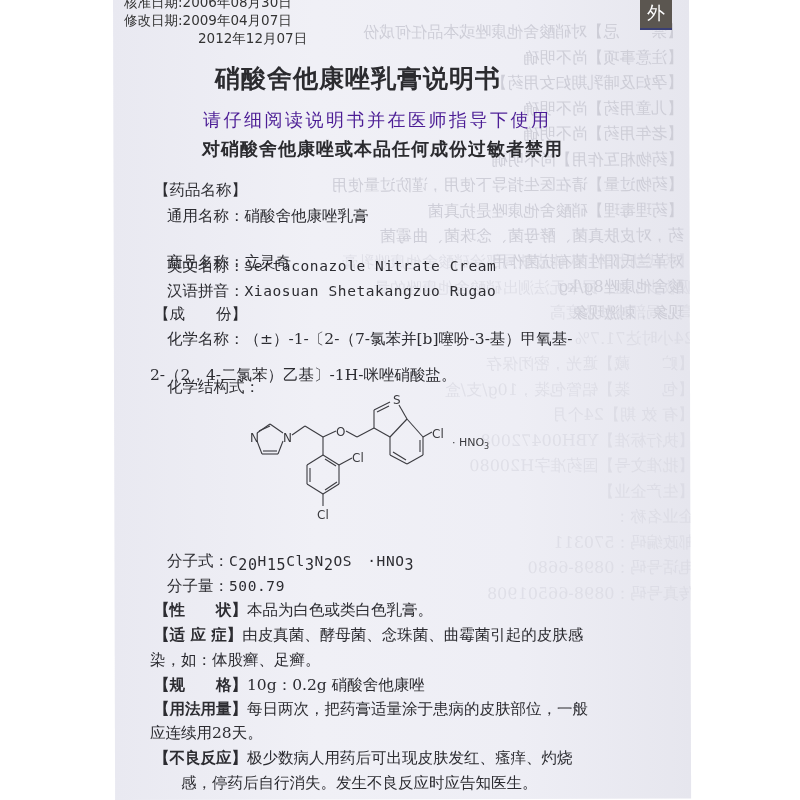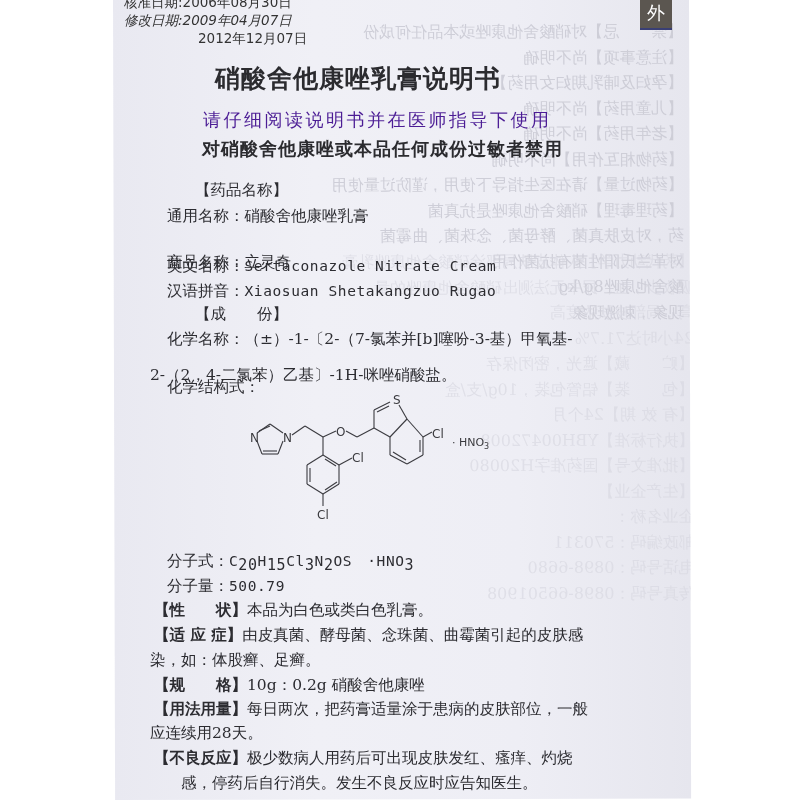--- a/index.html
+++ b/index.html
@@ -39,21 +39,21 @@
     font-family: "DejaVu Serif", serif;
   }
   .title {
     font-family: "DejaVu Sans", "Liberation Sans", sans-serif;
     font-size: 25px; font-weight: bold; color: #2b2b2f; letter-spacing: 1px;
   }
   .warn1 { font-family: "DejaVu Sans", sans-serif; font-size: 18px; color: #4c1d95; letter-spacing: 2.5px; }
   .warn2 { font-family: "DejaVu Sans", sans-serif; font-size: 18px; font-weight: bold; color: #2b2b2f; letter-spacing: 1px; }
   .body { font-size: 15.5px; color: #2c2c31; }
   .mono { font-family: "DejaVu Sans Mono", "Liberation Mono", monospace; font-size: 14.5px; letter-spacing: 0.6px; }
-  .sect { font-size: 15.5px; margin-left: 41px; }
+  .sect { font-size: 15.5px; }
   .bk { font-weight: bold; }
   sub { font-size: 15px; }
   .struct-label { font-family: "DejaVu Sans", sans-serif; font-size: 12px; fill: #3a3a3e; }
 </style>
 </head>
 <body>
 
 <div class="paper">
 
   <div class="ghost">
@@ -84,21 +84,21 @@
     <div>企业名称：</div>
     <div>邮政编码：570311</div>
     <div>电话号码：0898-6680</div>
     <div>传真号码：0898-66501908</div>
   </div>
 </div>
 
 <div class="abs dates" style="left:124px; top:-6px;">
   <span>核准日期:</span><span>2006年08月30日</span>
 </div>
-<div class="abs dates" style="left:124px; top:12px;font-style:italic;">
+<div class="abs dates" style="left:124px; top:12px;">
   <span>修改日期:</span><span>2009年04月07日</span>
 </div>
 <div class="abs dates" style="left:198px; top:30px;">2012年12月07日</div>
 
 <div class="outer-label">外</div>
 
 <div class="abs title" style="left:215px; top:62px;">硝酸舍他康唑乳膏说明书</div>
 
 <div class="abs warn1" style="left:203px; top:108px;">请仔细阅读说明书并在医师指导下使用</div>
 <div class="abs warn2" style="left:202px; top:137px;">对硝酸舍他康唑或本品任何成份过敏者禁用</div>

